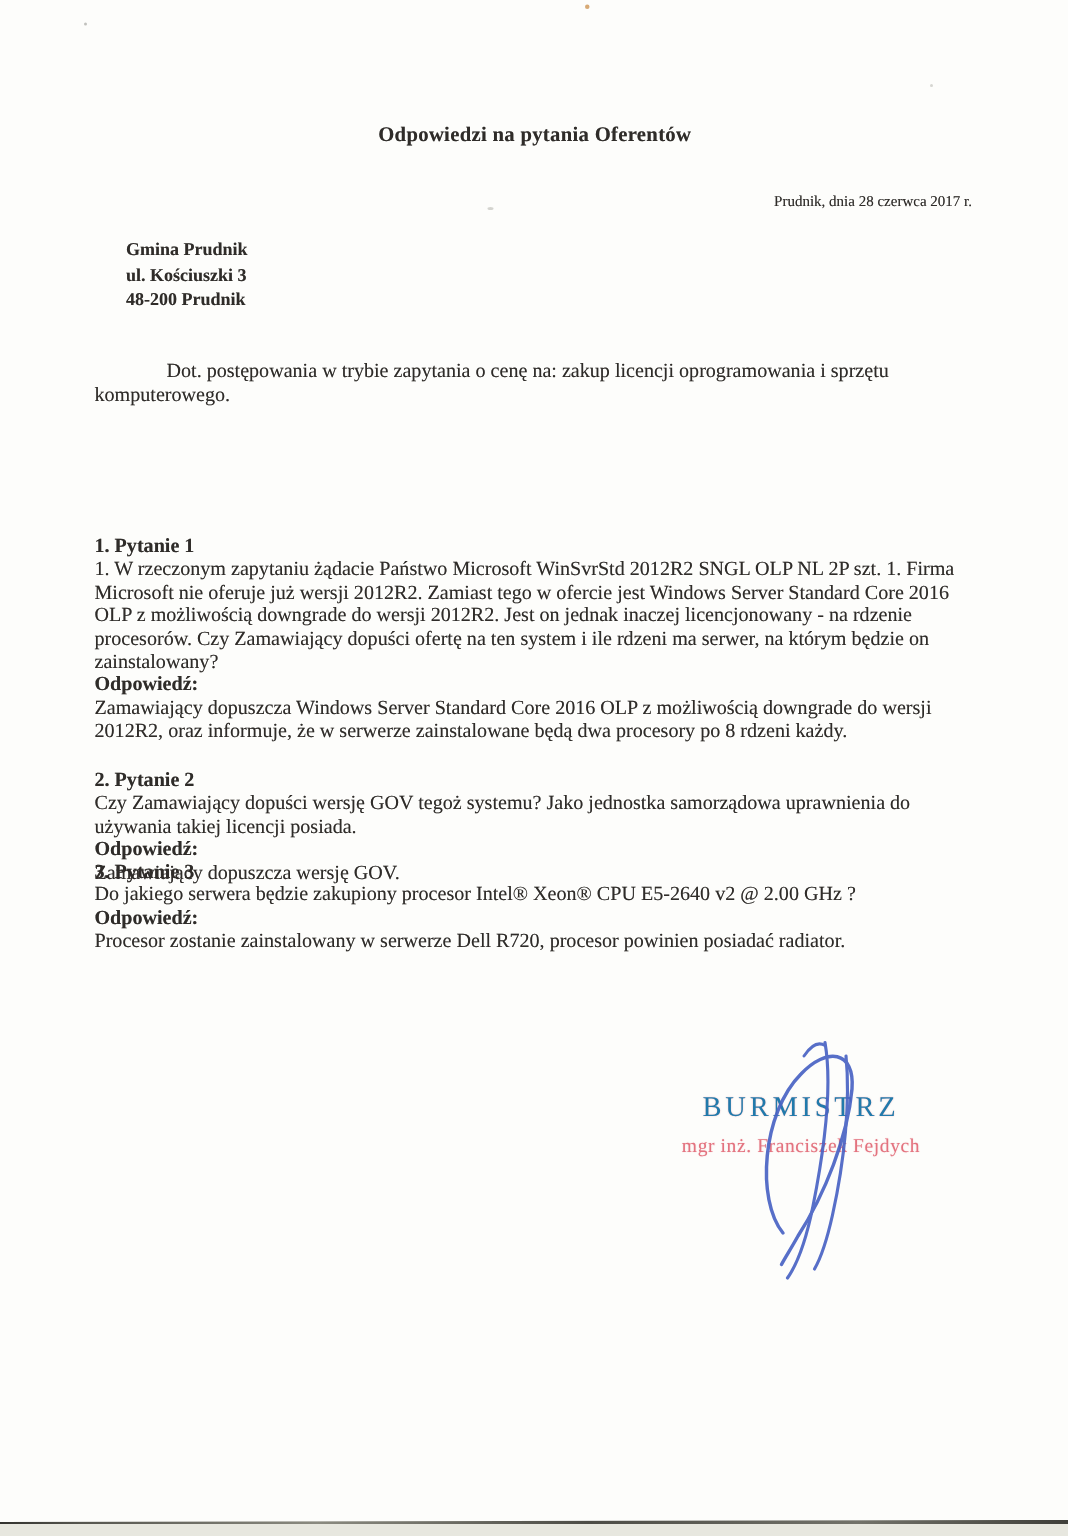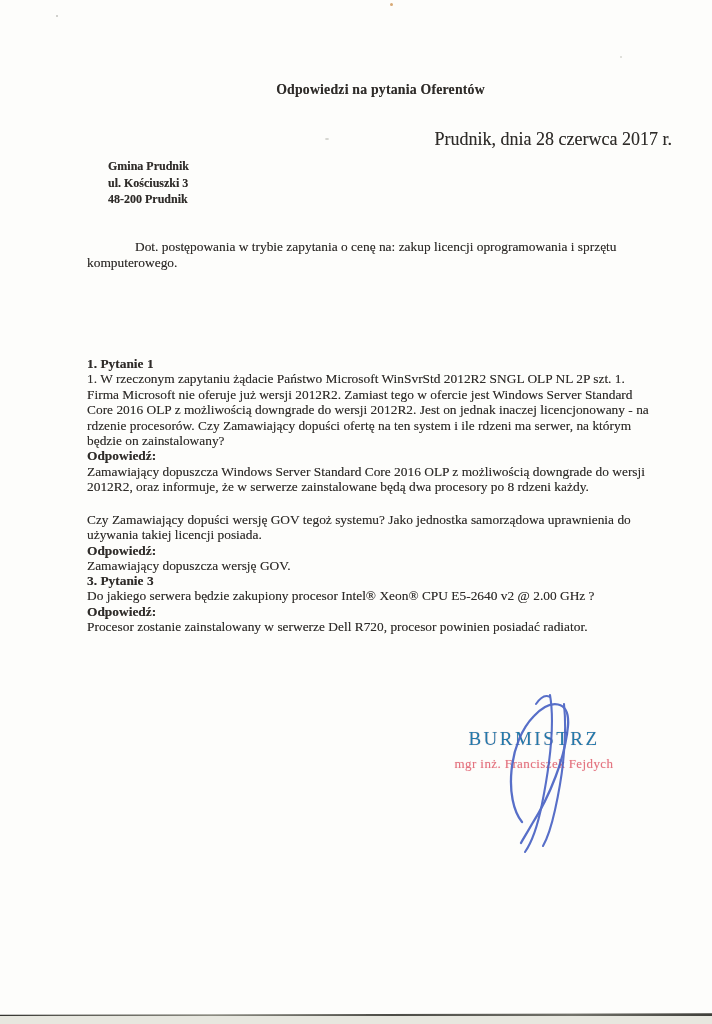--- a/index.html
+++ b/index.html
@@ -6,28 +6,28 @@
   .page{
     position:relative;
     width:712px;height:1024px;
     background:#fdfdfb;
     overflow:hidden;
     font-family:"Liberation Serif","DejaVu Serif",serif;
     color:#2f2c29;
     -webkit-font-smoothing:antialiased;
   }
   .page *{box-sizing:border-box;}
-  .txt{ text-shadow:0 0 .4px rgba(40,40,40,.45);margin-left:24px; }
+  .txt{ text-shadow:0 0 .4px rgba(40,40,40,.45); }
   .doc-title{
     position:absolute;top:82px;left:63px;width:587px;
     text-align:center;font-weight:bold;font-size:13.8px;letter-spacing:.2px;
   }
   .dateline{
     position:absolute;top:129px;left:63px;width:585px;
-    text-align:right;font-size:18px;
+    text-align:right;font-size:10px;
   }
   .sender{
     position:absolute;top:158px;left:84px;
     font-weight:bold;font-size:12px;line-height:16.5px;
   }
   .para{
     position:absolute;left:63px;width:589px;
     font-size:13.4px;line-height:15.6px;
     text-indent:48px;
   }
@@ -93,20 +93,21 @@
 
 
   <div class="qa qa-1">
     <div class="heading txt">1. Pytanie 1</div>
     <div class="question txt">1.  W rzeczonym zapytaniu żądacie Państwo Microsoft WinSvrStd 2012R2 SNGL OLP NL 2P szt. 1. Firma Microsoft nie oferuje już wersji 2012R2. Zamiast tego w ofercie jest Windows Server Standard Core 2016 OLP z możliwością downgrade do wersji 2012R2. Jest on jednak inaczej licencjonowany - na rdzenie procesorów. Czy Zamawiający dopuści ofertę na ten system i ile rdzeni ma serwer, na którym będzie on zainstalowany?</div>
     <div class="answer-label txt">Odpowiedź:</div>
     <div class="answer txt">Zamawiający dopuszcza Windows Server Standard Core 2016 OLP z możliwością downgrade do wersji 2012R2, oraz informuje, że w serwerze zainstalowane będą dwa procesory po 8 rdzeni każdy.</div>
   </div>
 
   <div class="qa qa-2">
+    <div class="heading txt">2. Pytanie 2</div>
     <div class="question txt">Czy Zamawiający dopuści wersję GOV tegoż systemu? Jako jednostka samorządowa uprawnienia do używania takiej licencji posiada.</div>
     <div class="answer-label txt">Odpowiedź:</div>
     <div class="answer txt">Zamawiający dopuszcza wersję GOV.</div>
   </div>
 
   <div class="qa qa-3">
     <div class="heading txt">3. Pytanie 3</div>
     <div class="question txt">Do jakiego serwera będzie zakupiony procesor Intel® Xeon® CPU E5-2640 v2 @ 2.00 GHz ?</div>
     <div class="answer-label txt">Odpowiedź:</div>
     <div class="answer txt">Procesor zostanie zainstalowany w serwerze Dell R720, procesor powinien posiadać radiator.</div>

